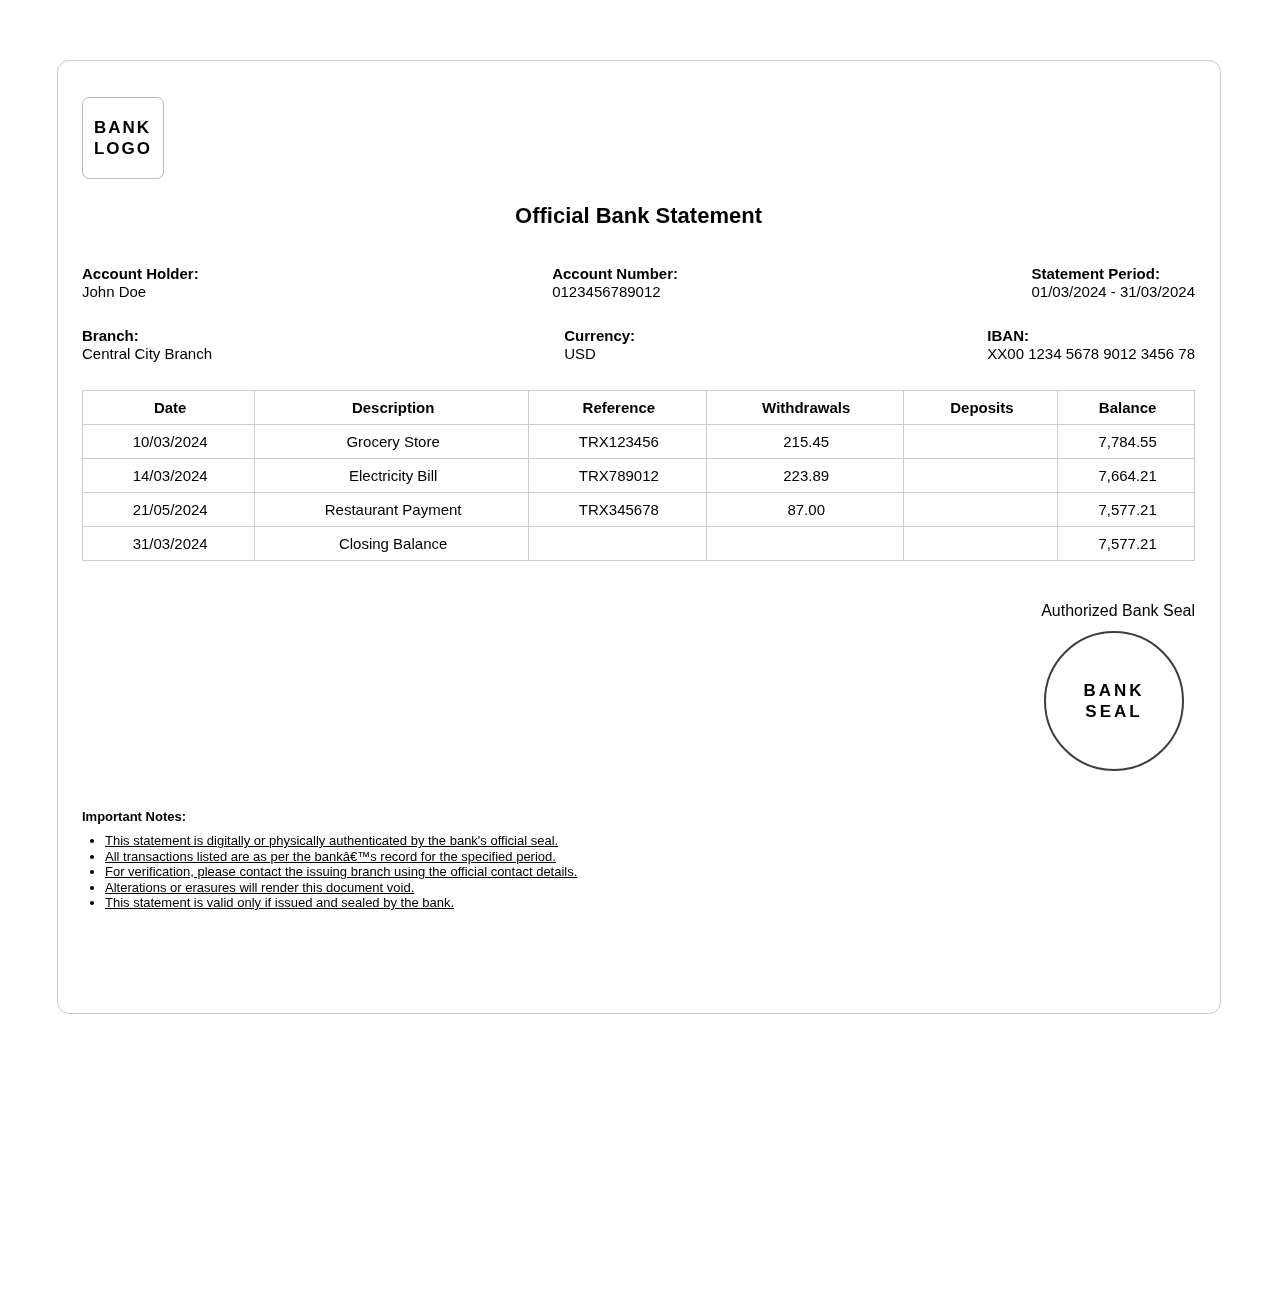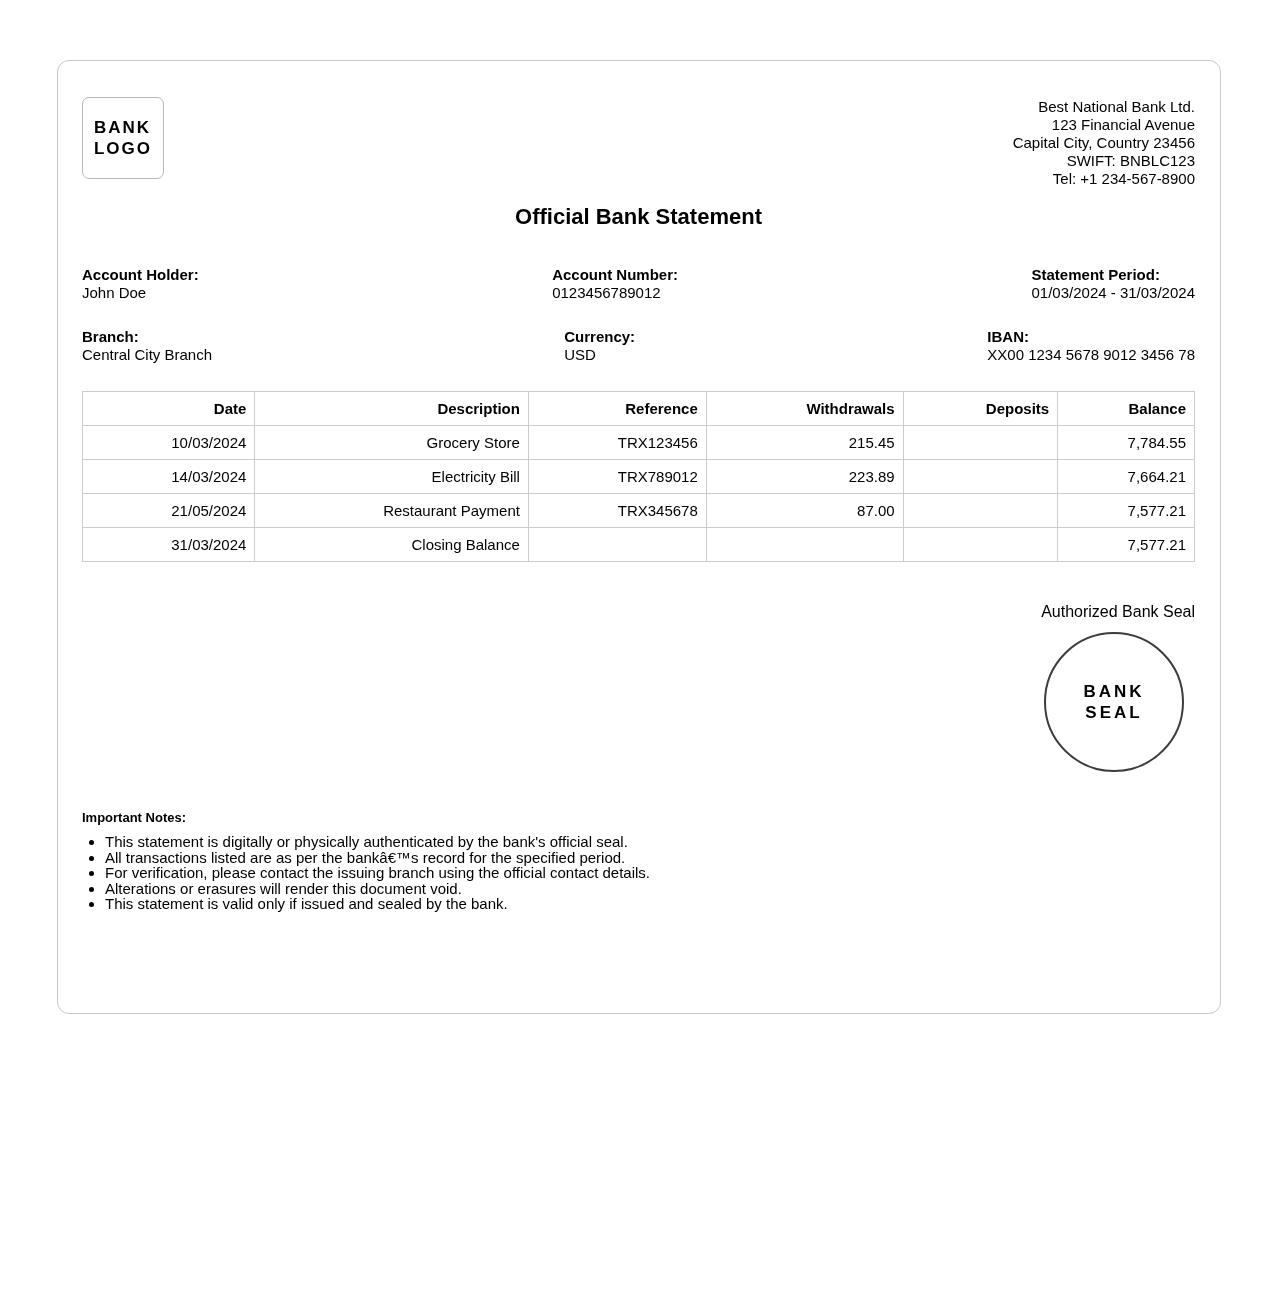--- a/index.html
+++ b/index.html
@@ -47,21 +47,21 @@
 
   
   table.tx {
     width: 100%;
     border-collapse: collapse;
     margin-top: 28px;
     font-size: 15px;
   }
   table.tx th, table.tx td {
     border: 1px solid #cccccc;
-    text-align: right;
+    text-align: center;
     font-weight: normal;
     padding: 8px 8px 8px 11px;
     height: 33px;
     white-space: nowrap;
     overflow: hidden;
   }
   table.tx th { font-weight: bold; }
 
   
   .seal-area { text-align: right; margin-top: 41px; }
@@ -77,40 +77,33 @@
   .seal-text {
     font-weight: bold; font-size: 17px; line-height: 21px;
     letter-spacing: 3px; text-align: center;
   }
   .seal-text span { display: block; }
 
   
   .notes { margin-top: 38px; }
   .notes-title { font-weight: bold; font-size: 13px; }
   .notes ul { margin: 9px 0 0 0; padding-left: 23px; }
-  .notes li { font-size: 15px; line-height: 15.5px; }
+  .notes li { font-size: 13px; line-height: 15.5px; text-decoration: underline; }
 </style>
 </head>
 <body>
 
 <div class="card">
 
   <div class="header">
     <div class="logo-box">
       <div class="logo-text">
         <span>BANK</span>
         <span>LOGO</span>
       </div>
-    </div>
-    <div class="bank-info">
-      <div>Best National Bank Ltd.</div>
-      <div>123 Financial Avenue</div>
-      <div>Capital City, Country 23456</div>
-      <div>SWIFT: BNBLC123</div>
-      <div>Tel: +1 234-567-8900</div>
     </div>
   </div>
 
   <div class="doc-title">Official Bank Statement</div>
 
   <div class="info-row info-row-1">
     <div class="info-cell">
       <div class="label">Account Holder:</div>
       <div class="value">John Doe</div>
     </div>

